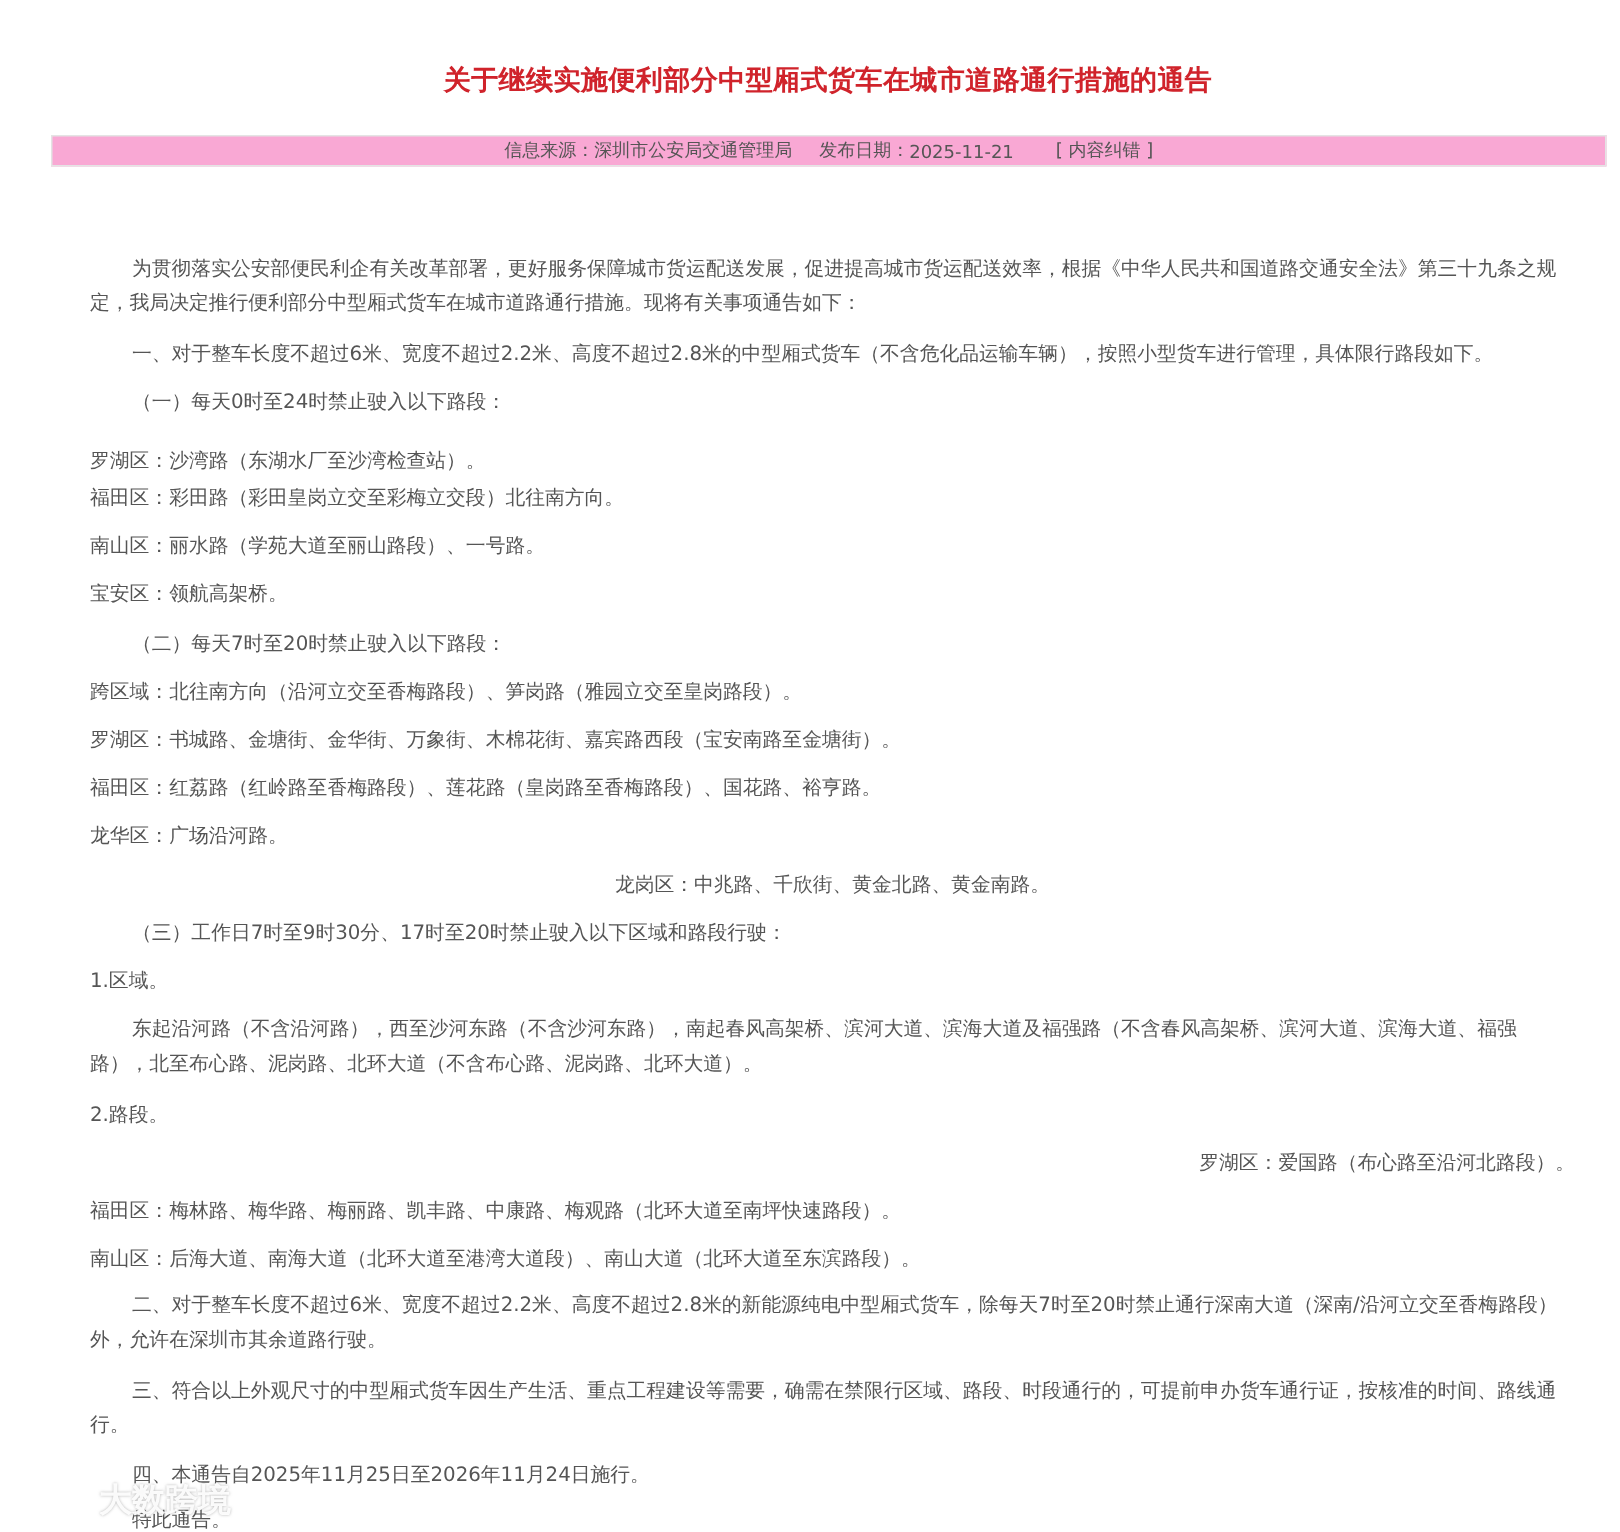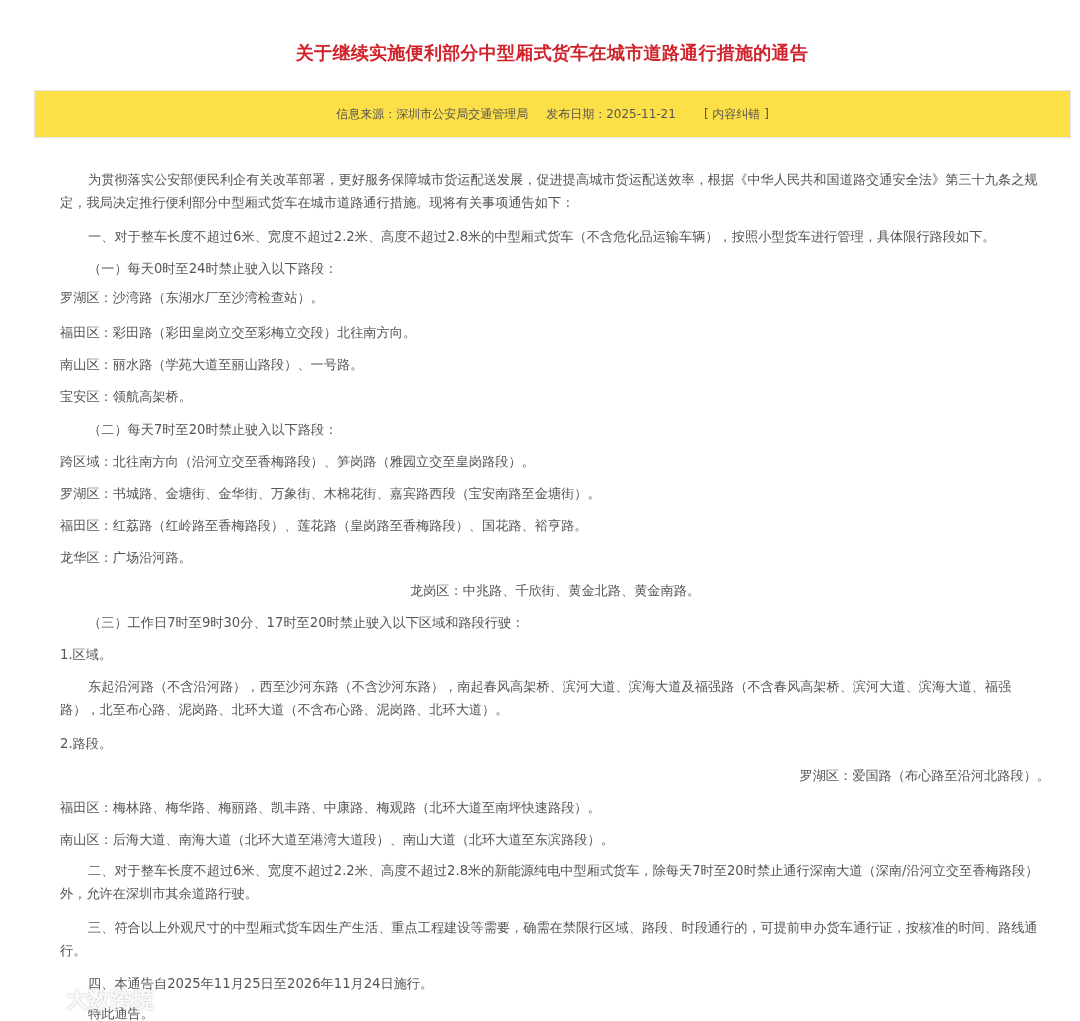--- a/index.html
+++ b/index.html
@@ -9,22 +9,22 @@
     font-family: "DejaVu Sans", "Liberation Sans", sans-serif;
     color: #555555;
   }
   .page { position: relative; width: 1080px; height: 1021px; margin-left: 12px; }
   .title {
     position: absolute; left: 0; top: 41px; width: 1080px;
     text-align: center; font-size: 18px; font-weight: bold;
     color: #d0232b; letter-spacing: 0.3px;
   }
   .meta-bar {
-    position: absolute; left: 22px; top: 90px; width: 1037px; height: 48px;
-    background: #fde047; border: 1px solid #e4e4e4;
+    position: absolute; left: 22px; top: 90px; width: 1037px; height: 21px;
+    background: #f9a8d4; border: 1px solid #e4e4e4;
     display: flex; align-items: center; justify-content: center;
     font-size: 12px; color: #555555;
   }
   .meta-bar span { white-space: pre; }
   .meta-bar .gap1 { width: 18px; }
   .meta-bar .gap2 { width: 28px; }
   .meta-bar .correction { cursor: pointer; }
   .content {
     position: absolute; left: 48px; top: 168px; width: 990px;
     font-size: 13.2px; color: #555555;
@@ -55,21 +55,21 @@
     <span>发布日期：</span>
     <span>2025-11-21</span>
     <span class="gap2"></span>
     <span class="correction">[ 内容纠错 ]</span>
   </div>
 
   <div class="content">
     <p class="p indent wrap" style="top:0px;">为贯彻落实公安部便民利企有关改革部署，更好服务保障城市货运配送发展，促进提高城市货运配送效率，根据《中华人民共和国道路交通安全法》第三十九条之规定，我局决定推行便利部分中型厢式货车在城市道路通行措施。现将有关事项通告如下：</p>
     <p class="p indent" style="top:57px;">一、对于整车长度不超过6米、宽度不超过2.2米、高度不超过2.8米的中型厢式货车（不含危化品运输车辆），按照小型货车进行管理，具体限行路段如下。</p>
     <p class="p indent" style="top:89px;">（一）每天0时至24时禁止驶入以下路段：</p>
-    <p class="p" style="top:118px;">罗湖区：沙湾路（东湖水厂至沙湾检查站）。</p>
+    <p class="p" style="top:128px;">罗湖区：沙湾路（东湖水厂至沙湾检查站）。</p>
     <p class="p" style="top:153px;">福田区：彩田路（彩田皇岗立交至彩梅立交段）北往南方向。</p>
     <p class="p" style="top:185px;">南山区：丽水路（学苑大道至丽山路段）、一号路。</p>
     <p class="p" style="top:217px;">宝安区：领航高架桥。</p>
     <p class="p indent" style="top:250px;">（二）每天7时至20时禁止驶入以下路段：</p>
     <p class="p" style="top:282px;">跨区域：北往南方向（沿河立交至香梅路段）、笋岗路（雅园立交至皇岗路段）。</p>
     <p class="p" style="top:314px;">罗湖区：书城路、金塘街、金华街、万象街、木棉花街、嘉宾路西段（宝安南路至金塘街）。</p>
     <p class="p" style="top:346px;">福田区：红荔路（红岭路至香梅路段）、莲花路（皇岗路至香梅路段）、国花路、裕亨路。</p>
     <p class="p" style="top:378px;">龙华区：广场沿河路。</p>
     <p class="p" style="top:411px;text-align:center;">龙岗区：中兆路、千欣街、黄金北路、黄金南路。</p>
     <p class="p indent" style="top:443px;">（三）工作日7时至9时30分、17时至20时禁止驶入以下区域和路段行驶：</p>

